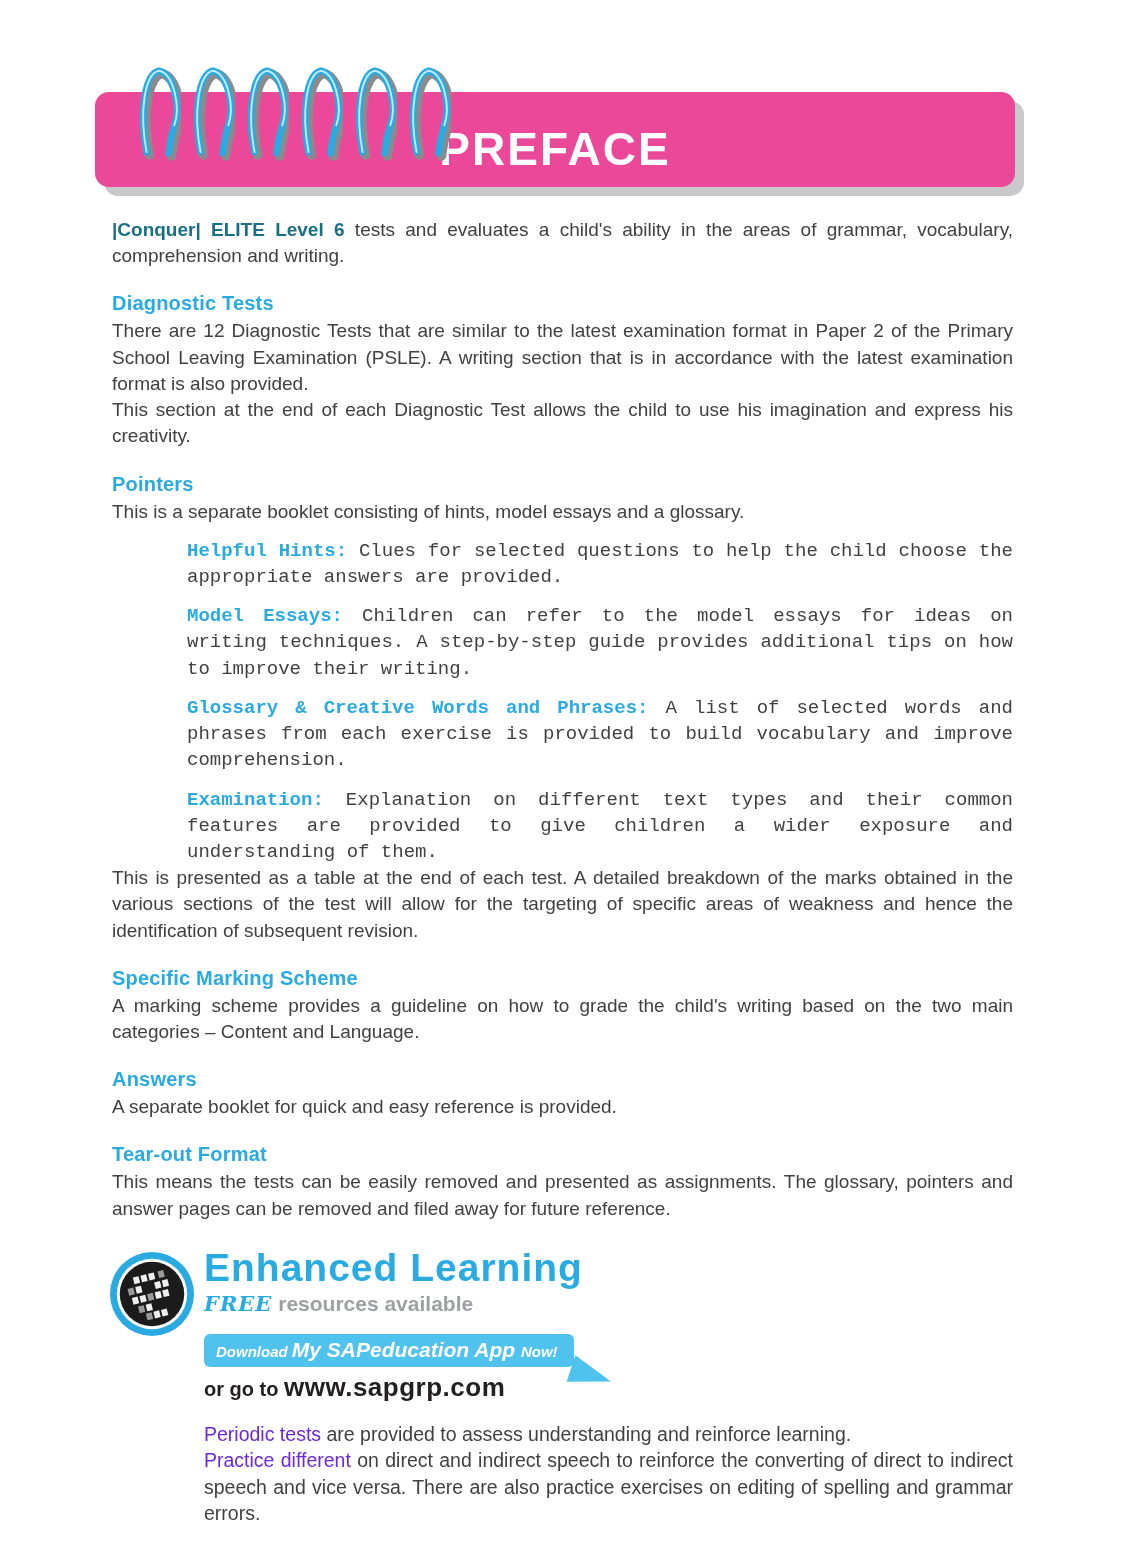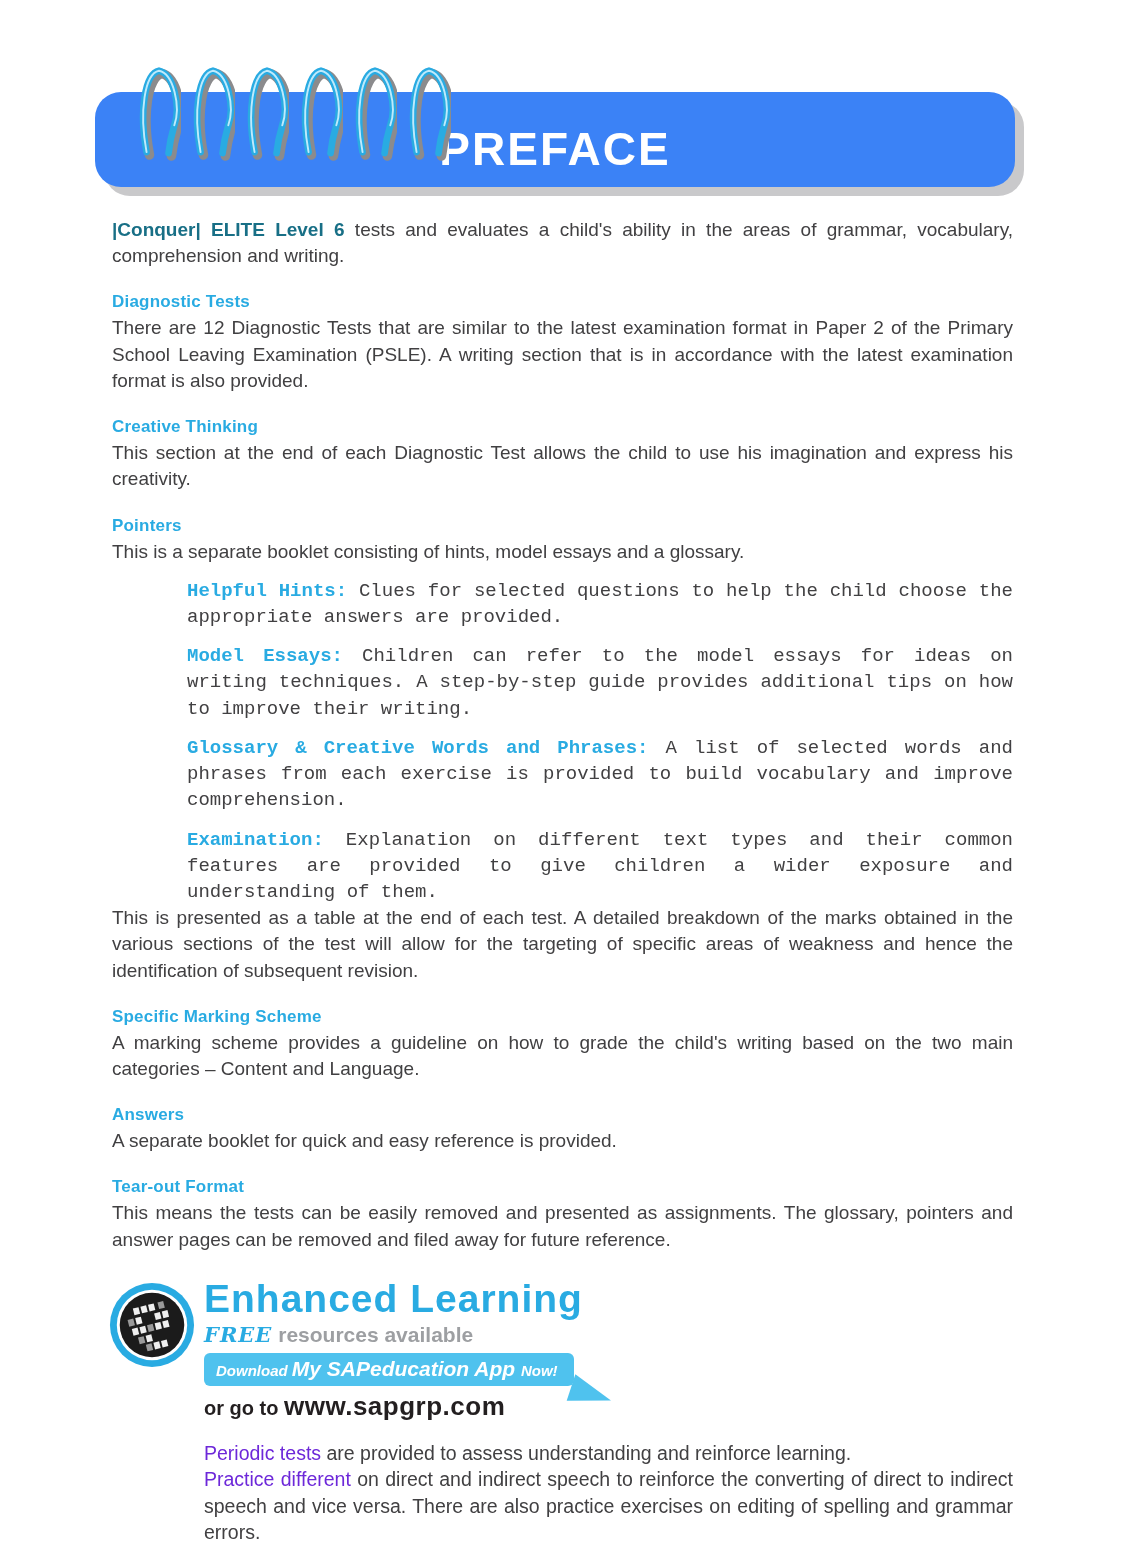--- a/index.html
+++ b/index.html
@@ -10,57 +10,57 @@
     margin:0 auto;
     background:#ffffff;
     font-family:"Liberation Sans", sans-serif;
     color:#414042;
     overflow:hidden;
   }
   
   .header-wrap { position:relative; margin:92px 110px 0 95px; height:95px; }
   .banner {
     position:absolute; inset:0;
-    background:#3b82f6;
-    border-radius:26px;
+    background:#ec4899;
+    border-radius:14px;
     box-shadow:9px 9px 0 0 #c9c9cb;
   }
   .banner h1 {
     text-align:center;
     padding-top:30px;
     font-size:46px;
     font-weight:bold;
     letter-spacing:2px;
     color:#ffffff;
   }
   .rings { position:absolute; top:-34px; left:42px; display:flex; gap:10px; z-index:3; }
   .rings svg { display:block; }
   
   .content { margin:30px 112px 0 112px; width:901px; }
   .content p.body { text-align:justify; font-size:19px; line-height:1.38; color:#414042; }
   .intro .brand { color:#186F86; font-weight:bold; }
   h2.sec {
-    color:#29ABE2; font-size:17px; font-weight:bold;
+    color:#29ABE2; font-size:20px; font-weight:bold;
     margin:23px 0 3px 0; letter-spacing:.2px;
   }
   .subitem {
     margin:13px 0 0 75px;
     text-align:justify; font-size:19px; line-height:1.38;font-family:Liberation Mono, monospace;
   }
   .subitem .lbl { color:#29ABE2; font-weight:bold; }
   
   .el { position:relative; margin:26px 112px 0 112px; min-height:120px; }
   .el-logo { position:absolute; left:-4px; top:2px; }
   .el-text { margin-left:92px; }
   .el-title { color:#29ABE2; font-size:39px; font-weight:bold; letter-spacing:1px; line-height:1.0; }
   .free-line { margin-top:4px; font-size:21px; }
   .free-word { color:#29ABE2; font-family:"DejaVu Serif", serif; font-style:italic; font-weight:bold; letter-spacing:1px; }
   .free-rest { color:#9D9FA2; font-weight:bold; }
   .app-banner {
-    position:relative; display:inline-block; margin-top:6px;
+    position:relative; display:inline-block; margin-top:18px;
     background:#4FC2EE; color:#ffffff;
     border-radius:6px; padding:4px 16px 5px 12px;
     font-style:italic; font-weight:bold;
   }
   .app-banner .small { font-size:15px; }
   .app-banner .big { font-size:21px; }
   .app-tail {
     position:absolute; right:-38px; bottom:-22px;
     width:0; height:0;
     border-left:42px solid #4FC2EE;
@@ -124,21 +124,20 @@
     <p class="body intro">
       <span class="brand">|Conquer| ELITE Level 6</span><span> tests and evaluates a child's ability in the areas of grammar, vocabulary, comprehension and writing.</span>
     </p>
 
     <section>
       <h2 class="sec">Diagnostic Tests</h2>
       <p class="body">There are 12 Diagnostic Tests that are similar to the latest examination format in Paper 2 of the Primary School Leaving Examination (PSLE). A writing section that is in accordance with the latest examination format is also provided.</p>
     </section>
 
     <section>
-      <h2 class="sec">Creative Thinking</h2>
       <p class="body">This section at the end of each Diagnostic Test allows the child to use his imagination and express his creativity.</p>
     </section>
 
     <section>
       <h2 class="sec">Pointers</h2>
       <p class="body">This is a separate booklet consisting of hints, model essays and a glossary.</p>
       <div class="subitem">
         <span class="lbl">Helpful Hints:</span><span> Clues for selected questions to help the child choose the appropriate answers are provided.</span>
       </div>
       <div class="subitem">

